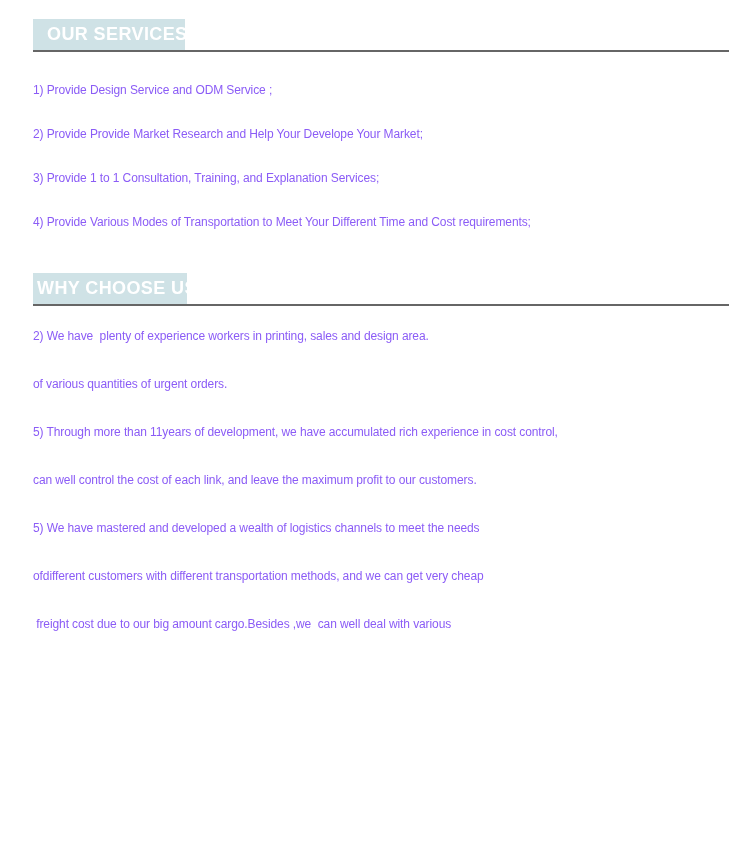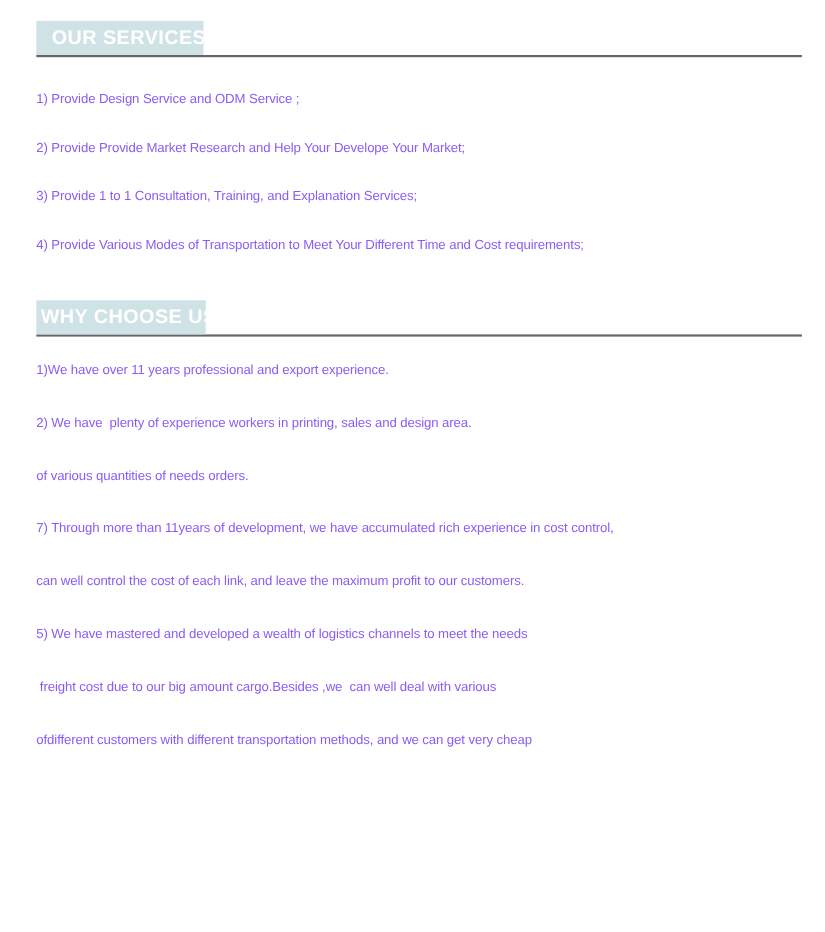--- a/index.html
+++ b/index.html
@@ -68,24 +68,23 @@
       <p>3) Provide 1 to 1 Consultation, Training, and Explanation Services;</p>
       <p>4) Provide Various Modes of Transportation to Meet Your Different Time and Cost requirements;</p>
     </div>
   </div>
 
   <div class="section s2">
     <div class="section-header">
       <span class="header-badge">WHY CHOOSE US?</span>
     </div>
     <div class="list">
-      <p>1)We have over 11 years professional and export experience.</p>
       <p>2) We have  plenty of experience workers in printing, sales and design area.</p>
-      <p>of various quantities of needs orders.</p>
-      <p>7) Through more than 11years of development, we have accumulated rich experience in cost control,</p>
+      <p>of various quantities of urgent orders.</p>
+      <p>5) Through more than 11years of development, we have accumulated rich experience in cost control,</p>
       <p>can well control the cost of each link, and leave the maximum profit to our customers.</p>
       <p>5) We have mastered and developed a wealth of logistics channels to meet the needs</p>
+      <p>ofdifferent customers with different transportation methods, and we can get very cheap</p>
       <p> freight cost due to our big amount cargo.Besides ,we  can well deal with various</p>
-      <p>ofdifferent customers with different transportation methods, and we can get very cheap</p>
     </div>
   </div>
 
 </div>
 
 </body></html>

